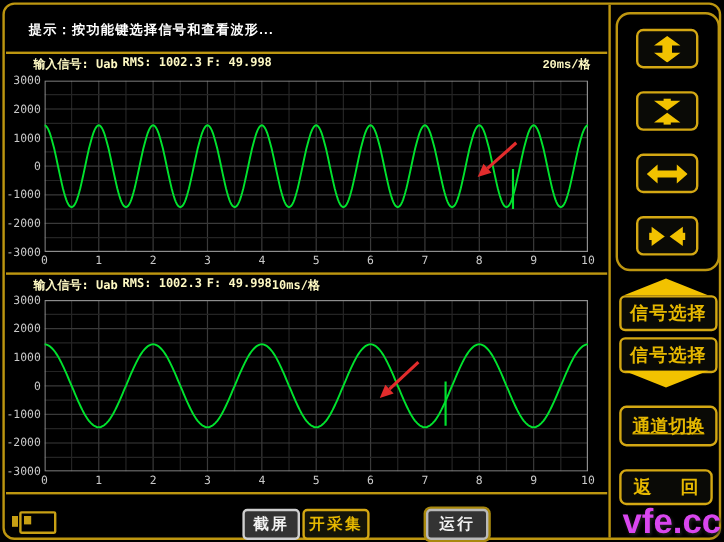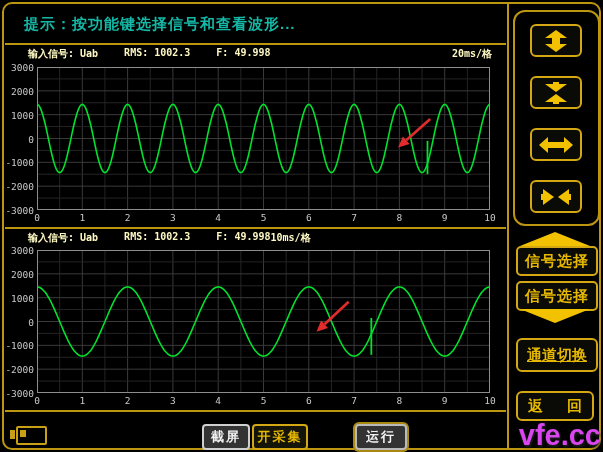--- a/index.html
+++ b/index.html
@@ -7,27 +7,27 @@
           font-family:"Liberation Sans","DejaVu Sans",sans-serif;}
   .frame{position:absolute;left:2px;top:2px;right:2px;bottom:2px;border:2px solid #bd9610;
          border-radius:10px;pointer-events:none;}
   .vdiv{position:absolute;left:507px;top:4px;bottom:4px;width:2px;background:#bd9610;}
   .hdiv{position:absolute;left:5px;width:501px;height:2px;background:#bd9610;}
   
   .header{position:absolute;left:14px;top:6px;width:488px;height:36px;display:flex;align-items:center;}
   .logo{font-style:italic;font-weight:900;font-size:23px;letter-spacing:-1px;
         background:linear-gradient(180deg,#ffffff 20%,#9a9a9a 55%,#e8e8e8 70%,#6f6f6f 100%);
         -webkit-background-clip:text;background-clip:text;color:transparent;padding-right:4px;}
-  .prompt{font-size:15px;font-weight:bold;color:#14b8a6;margin-left:10px;letter-spacing:1px;}
+  .prompt{font-size:11px;font-weight:bold;color:#ffffff;margin-left:10px;letter-spacing:1px;}
   
   .inforow{position:absolute;left:28px;width:464px;display:flex;align-items:flex-start;
            font-family:"DejaVu Sans Mono","Liberation Mono",monospace;
            font-size:10px;font-weight:bold;color:#fef9c3;white-space:nowrap;}
-  .inforow .gap{margin-left:26px;}
-  .inforow .right{margin-left:auto;}
+  .inforow .gap{margin-left:4px;}
+  .inforow .right{margin-left:auto;font-family:Liberation Mono, monospace;}
   .inforow .phase{margin-left:auto;margin-right:22px;}
   
   .plot{position:absolute;left:37px;width:453px;height:143px;background:#000;}
   .ylabs div{position:absolute;width:32px;text-align:right;font-size:9.5px;color:#c9c9c9;
              font-family:"DejaVu Sans Mono",monospace;left:2px;}
   .xlabs div{position:absolute;width:20px;text-align:center;font-size:9.5px;color:#c9c9c9;
              font-family:"DejaVu Sans Mono",monospace;}
   
   .zoomgroup{position:absolute;left:513px;top:10px;width:83px;height:212px;
              border:2px solid #bd9610;border-radius:12px;}

